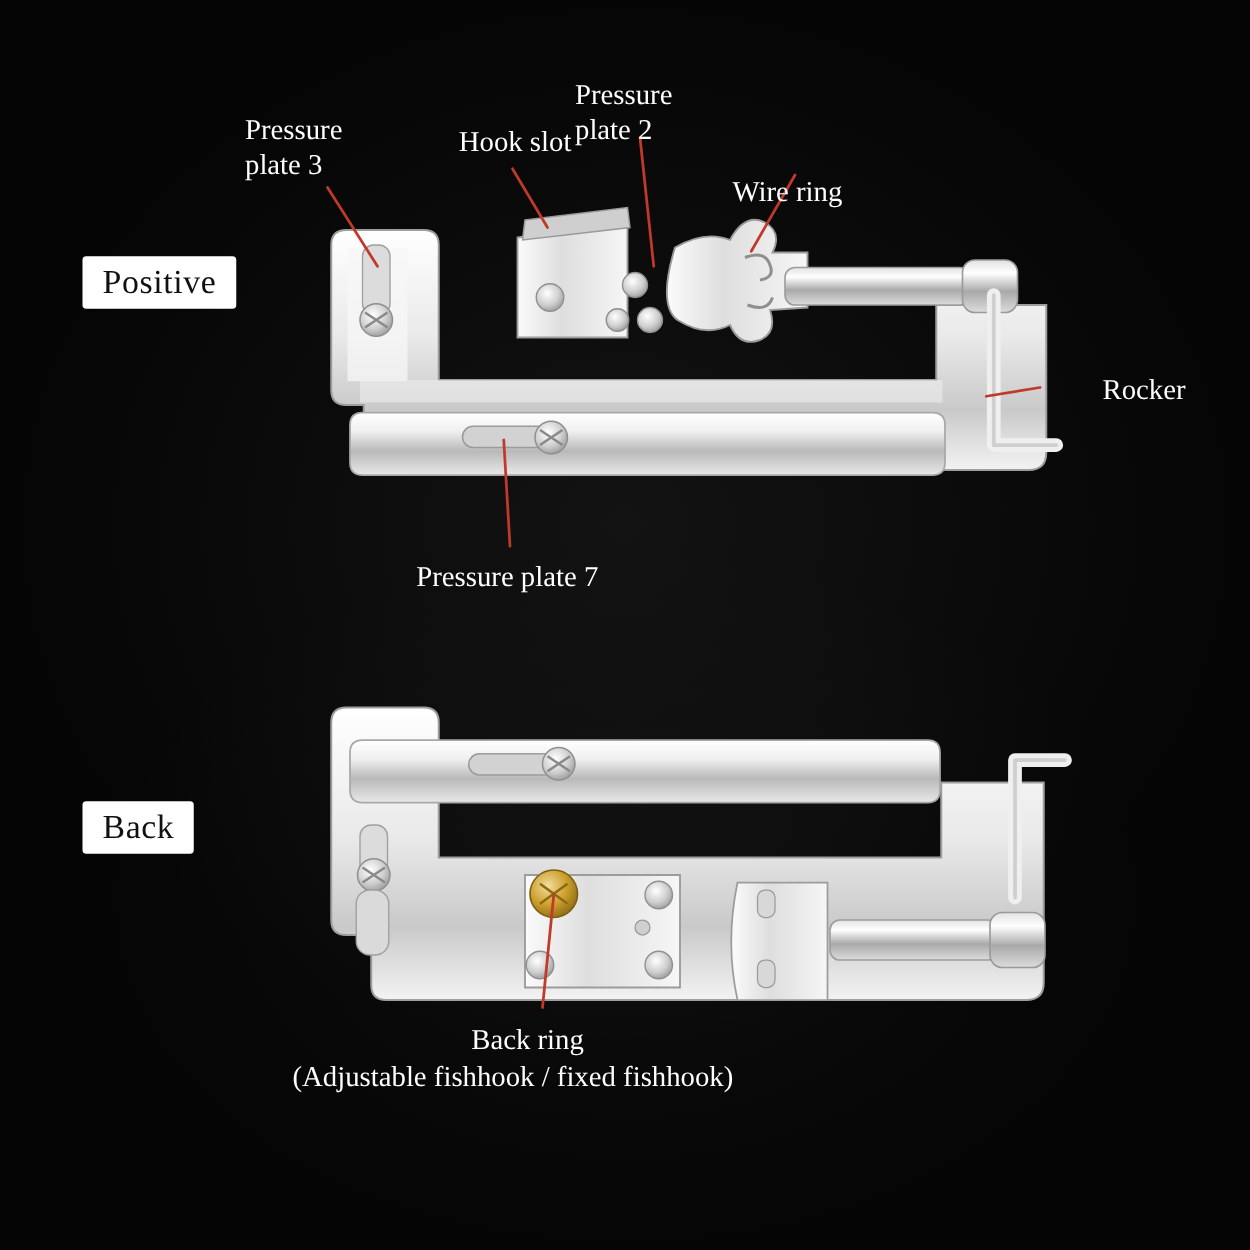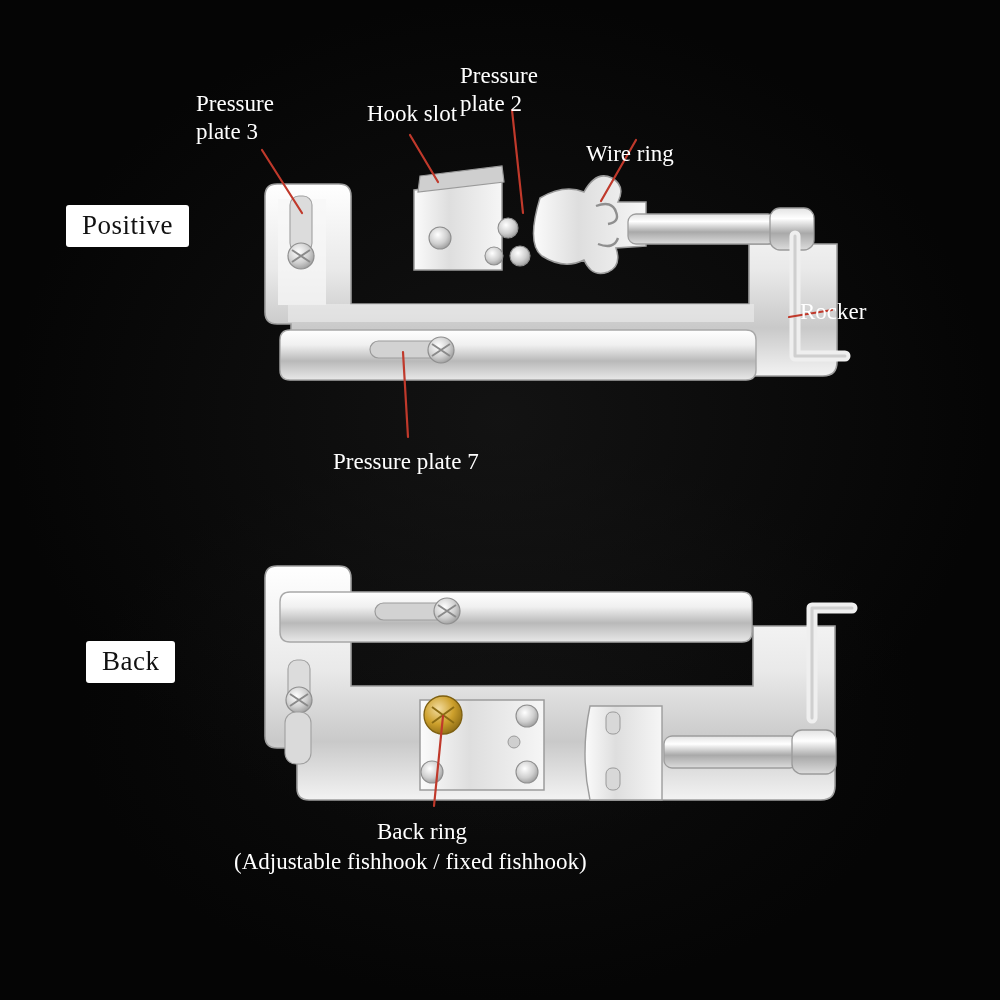--- a/index.html
+++ b/index.html
@@ -41,21 +41,21 @@
     font-family: "Liberation Serif", serif;
     font-size: 27px;
     letter-spacing: 0.5px;
     padding: 6px 16px 8px 16px;
     border-radius: 3px;
     line-height: 1.05;
     white-space: nowrap;
     text-align: center;
   }
   #badge-positive { left: 66px; top: 205px; }
-  #badge-back { left: 66px; top: 641px; margin-left: 20px; }
+  #badge-back { left: 66px; top: 641px; }
 
   .label {
     position: absolute;
     color: #ffffff;
     font-family: "Liberation Serif", serif;
     font-size: 23px;
     line-height: 1.22;
     white-space: pre;
   }
 </style>
@@ -182,18 +182,18 @@
   <div class="badge" id="badge-positive">Positive</div>
   <div class="badge" id="badge-back">Back</div>
 
   <div id="labels">
       <div class="label" style="left: 196px; top: 90px;">Pressure
 plate 3</div>
       <div class="label" style="left: 331px; top: 100px; margin-left: 36px;">Hook slot</div>
       <div class="label" style="left: 460px; top: 62px;">Pressure
 plate 2</div>
       <div class="label" style="left: 586px; top: 101px; margin-top: 39px;">Wire ring</div>
-      <div class="label" style="left: 800px; top: 298px;">Rocker</div>
+      <div class="label" style="left: 882px; top: 298px;">Rocker</div>
       <div class="label" style="left: 333px; top: 448px;">Pressure plate 7</div>
       <div class="label" style="left: 377px; top: 818px;">Back ring</div>
       <div class="label" style="left: 234px; top: 848px;">(Adjustable fishhook / fixed fishhook)</div>
     </div>
 </div>
 
 </body></html>

